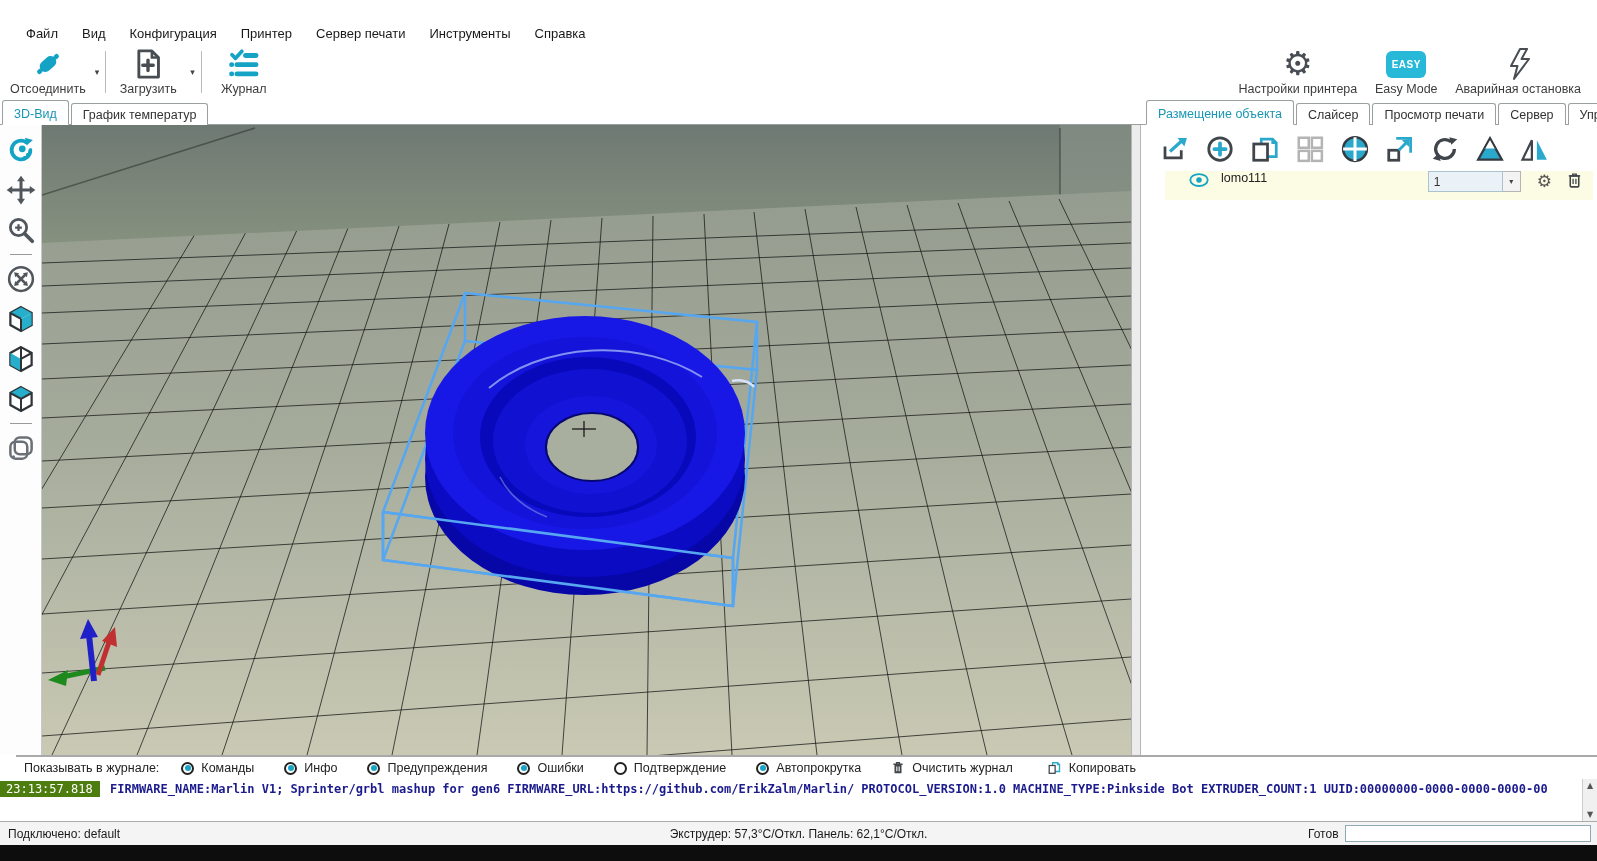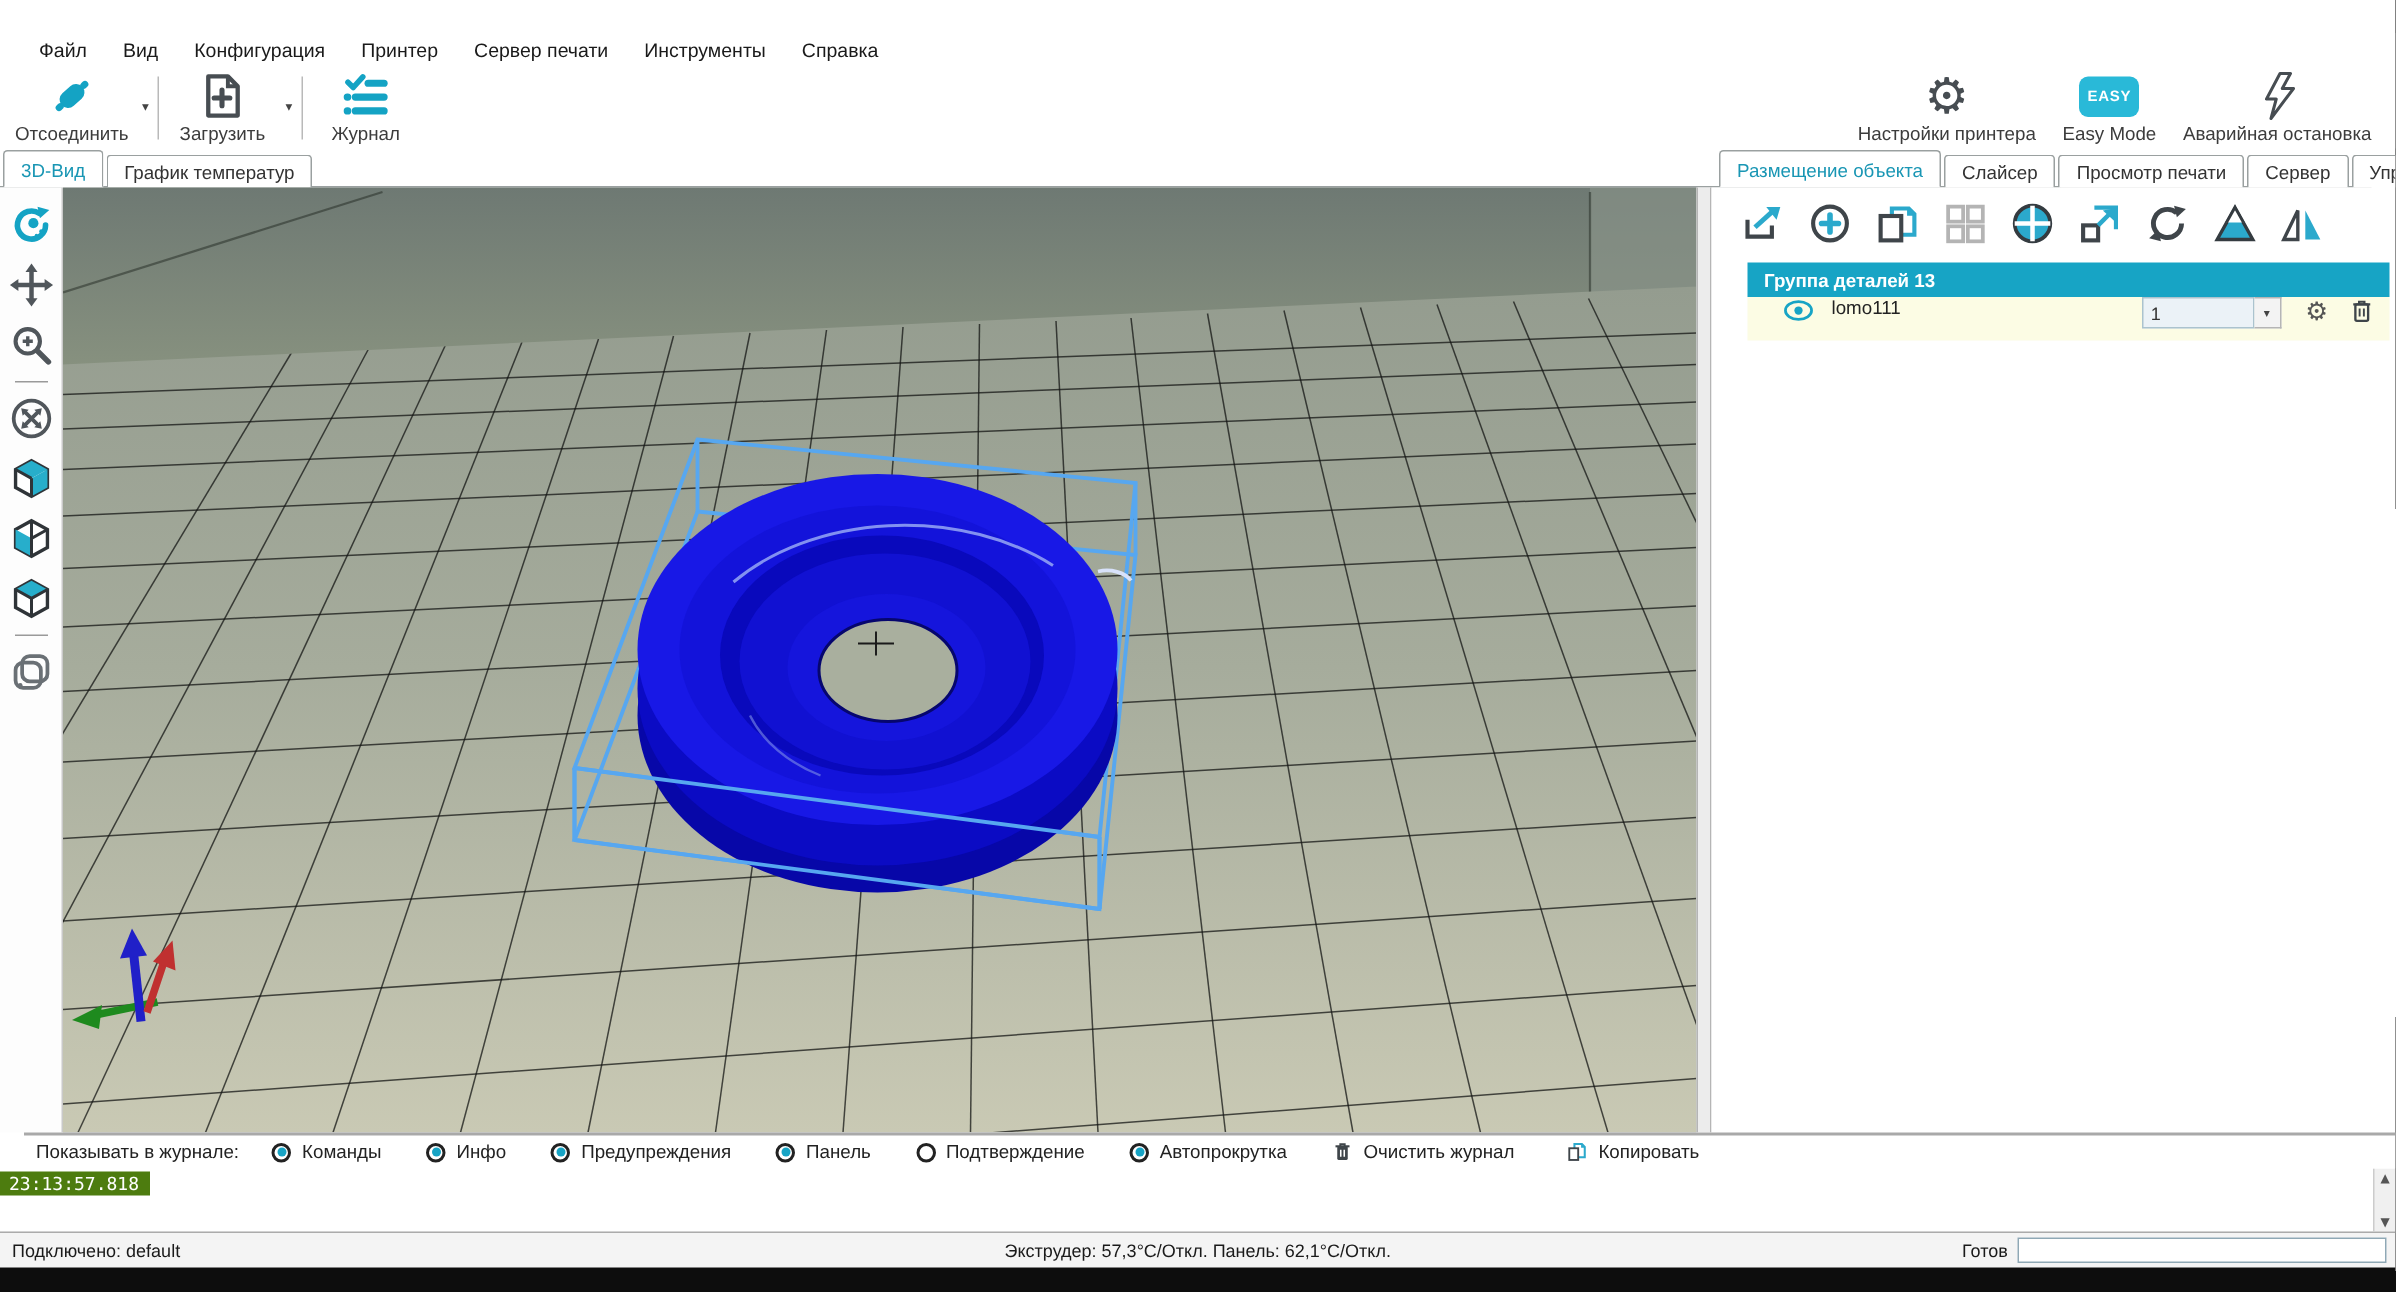--- a/index.html
+++ b/index.html
@@ -428,23 +428,20 @@
         </svg>
       </div>
       <div class="rp-btn">
         <svg width="30" height="30" viewBox="0 0 24 24">
           <polygon points="9.5,5 9.5,20.5 2,20.5" fill="none" stroke="#3f454a" stroke-width="1.8"></polygon>
           <polygon points="13.5,5 13.5,20.5 21.5,20.5" fill="#2BA9CC"></polygon>
         </svg>
       </div>
     </div>
 
-    <div class="group-header">
-      <span>Группа деталей 13</span>
-    </div>
 
     <div class="object-row">
       <svg class="eye" width="22" height="18" viewBox="0 0 24 18">
         <ellipse cx="12" cy="9" rx="9.5" ry="6.5" fill="none" stroke="#17A4C5" stroke-width="2"></ellipse>
         <circle cx="12" cy="9" r="3" fill="#17A4C5"></circle>
       </svg>
       <span class="oname">lomo111</span>
       <span class="spacer"></span>
       <input class="count-input" value="1" style="">
       <span class="count-caret">▾</span>
@@ -467,21 +464,21 @@
     <span class="toggle">
       <span class="radio on"></span>
       <span>Инфо</span>
     </span>
     <span class="toggle">
       <span class="radio on"></span>
       <span>Предупреждения</span>
     </span>
     <span class="toggle">
       <span class="radio on"></span>
-      <span>Панель</span>
+      <span>Ошибки</span>
     </span>
     <span class="toggle">
       <span class="radio"></span>
       <span>Подтверждение</span>
     </span>
     <span class="toggle">
       <span class="radio on"></span>
       <span>Автопрокрутка</span>
     </span>
     <span class="lf-btn">
@@ -499,20 +496,21 @@
         <path d="M17 3.5 v3 h3" fill="none" stroke="#2BA9CC" stroke-width="1.8"></path>
         <rect x="3.5" y="8" width="9.5" height="12.5" fill="#fff" stroke="#3f454a" stroke-width="2"></rect>
       </svg>
       <span>Копировать</span>
     </span>
   </div>
 
   <div class="logarea">
     <div class="logrow">
       <span class="logtime">23:13:57.818</span>
+      <span class="logmsg">FIRMWARE_NAME:Marlin V1; Sprinter/grbl mashup for gen6 FIRMWARE_URL:https://github.com/ErikZalm/Marlin/ PROTOCOL_VERSION:1.0 MACHINE_TYPE:Pinkside Bot EXTRUDER_COUNT:1 UUID:00000000-0000-0000-0000-00</span>
     </div>
     <div class="logscroll">
       <span>▲</span>
       <span>▼</span>
     </div>
   </div>
 
   <div class="statusbar">
     <span class="st-conn">Подключено: default</span>
     <span class="st-temps">Экструдер: 57,3°C/Откл. Панель: 62,1°C/Откл.</span>

